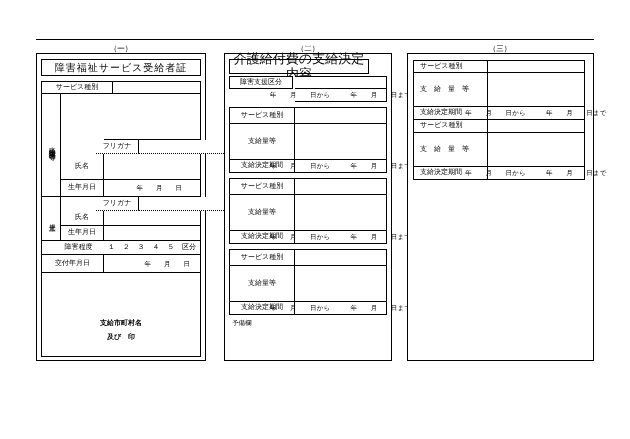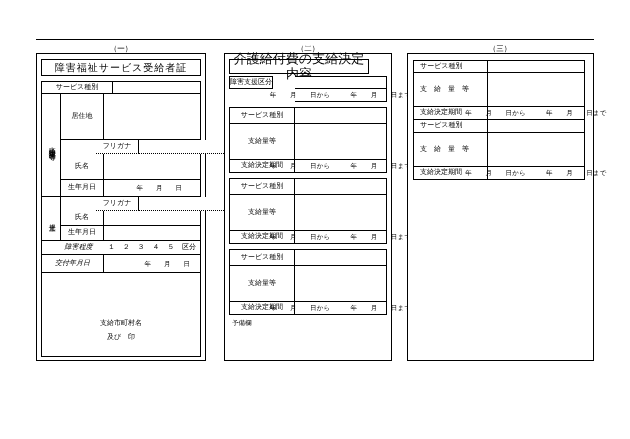--- a/index.html
+++ b/index.html
@@ -110,21 +110,20 @@
 
     <div class="bx title" style="left:4px; top:5px; width:160px; height:17px; border:1px solid #000;">障害福祉サービス受給者証</div>
 
     <div class="bx" style="left:4px; top:27px; width:72px; height:13px;">サービス種別</div>
     <div class="bx" style="left:76px; top:27px; width:88px; height:13px; border-left:none;"></div>
 
     <div class="bx" style="left:4px; top:40px; width:20px; height:103px; border-top:none;">
       <span class="vtext">支給決定障害者等</span>
     </div>
 
-    <div class="bx" style="left:24px; top:40px; width:43px; height:46px; border-top:none; border-left:none;">居住地</div>
     <div class="bx" style="left:67px; top:40px; width:97px; height:46px; border-top:none; border-left:none;"></div>
 
     <div class="bx dotted-bottom" style="left:24px; top:86px; width:43px; height:14px; border-top:none; border-left:none;">フリガナ</div>
     <div class="bx dotted-bottom" style="left:67px; top:86px; width:97px; height:14px; border-top:none; border-left:none;"></div>
 
     <div class="bx" style="left:24px; top:100px; width:43px; height:26px; border-top:none; border-left:none;">氏名</div>
     <div class="bx" style="left:67px; top:100px; width:97px; height:26px; border-top:none; border-left:none;"></div>
 
     <div class="bx" style="left:24px; top:126px; width:43px; height:17px; border-top:none; border-left:none;">生年月日</div>
     <div class="bx right" style="left:67px; top:126px; width:97px; height:17px; border-top:none; border-left:none; font-size:6.5px; padding-right:18px;">年　　月　　日</div>
@@ -135,47 +134,47 @@
 
     <div class="bx dotted-bottom" style="left:24px; top:143px; width:43px; height:14px; border-top:none; border-left:none;">フリガナ</div>
     <div class="bx dotted-bottom" style="left:67px; top:143px; width:97px; height:14px; border-top:none; border-left:none;"></div>
 
     <div class="bx" style="left:24px; top:157px; width:43px; height:15px; border-top:none; border-left:none;">氏名</div>
     <div class="bx" style="left:67px; top:157px; width:97px; height:15px; border-top:none; border-left:none;"></div>
 
     <div class="bx" style="left:24px; top:172px; width:43px; height:15px; border-top:none; border-left:none;">生年月日</div>
     <div class="bx" style="left:67px; top:172px; width:97px; height:15px; border-top:none; border-left:none;"></div>
 
-    <div class="bx" style="left:4px; top:187px; width:75px; height:14px; border-top:none;font-style:italic;">障害程度</div>
+    <div class="bx" style="left:4px; top:187px; width:75px; height:14px; border-top:none;">障害程度</div>
     <div class="bx" style="left:67px; top:187px; width:97px; height:14px; border-top:none; border-left:none;">
       <span class="nums">
         <span>１</span>
         <span>２</span>
         <span>３</span>
         <span>４</span>
         <span>５</span>
         <span>区分</span>
       </span>
     </div>
 
-    <div class="bx" style="left:4px; top:201px; width:63px; height:18px; border-top:none;font-style:italic;">交付年月日</div>
+    <div class="bx" style="left:4px; top:201px; width:63px; height:18px; border-top:none;">交付年月日</div>
     <div class="bx right" style="left:67px; top:201px; width:97px; height:18px; border-top:none; border-left:none; font-size:6.5px; padding-right:10px;">年　　月　　日</div>
 
-    <div class="bx" style="left:4px; top:219px; width:160px; height:84px; border-top:none; flex-direction:column;">
+    <div class="bx" style="left:4px; top:219px; width:160px; height:84px; border-top:none; flex-direction:column;font-weight:bold;">
       <span style="font-size:7px; margin-top:32px;">支給市町村名</span>
       <span style="font-size:7px; margin-top:6px;">及び　印</span>
     </div>
   </div>
 
   <div class="panel-num pn2">（二）</div>
   <div class="panel panel-2">
 
     <div class="bx" style="left:4px; top:5px; width:140px; height:15px; font-size:13px;">介護給付費の支給決定内容</div>
 
-    <div class="bx" style="left:4px; top:22px; width:44px; height:13px;">障害支援区分</div>
+    <div class="bx" style="left:4px; top:22px; width:64px; height:13px;">障害支援区分</div>
     <div class="bx" style="left:70px; top:22px; width:92px; height:13px; border-left:none;"></div>
 
     <div class="bx" style="left:4px; top:35px; width:66px; height:13px; border-top:none;margin-top:43px;">認定有効期間</div>
     <div class="bx period" style="left:70px; top:35px; width:92px; height:13px; border-top:none; border-left:none;">年　　月　　日から　　　年　　月　　日まで</div>
 
     <div class="bx" style="left:4px; top:53px; width:66px; height:17px;">サービス種別</div>
     <div class="bx" style="left:70px; top:53px; width:92px; height:17px; border-left:none;"></div>
 
     <div class="bx" style="left:4px; top:70px; width:66px; height:36px; border-top:none;">支給量等</div>
     <div class="bx" style="left:70px; top:70px; width:92px; height:36px; border-top:none; border-left:none;"></div>

